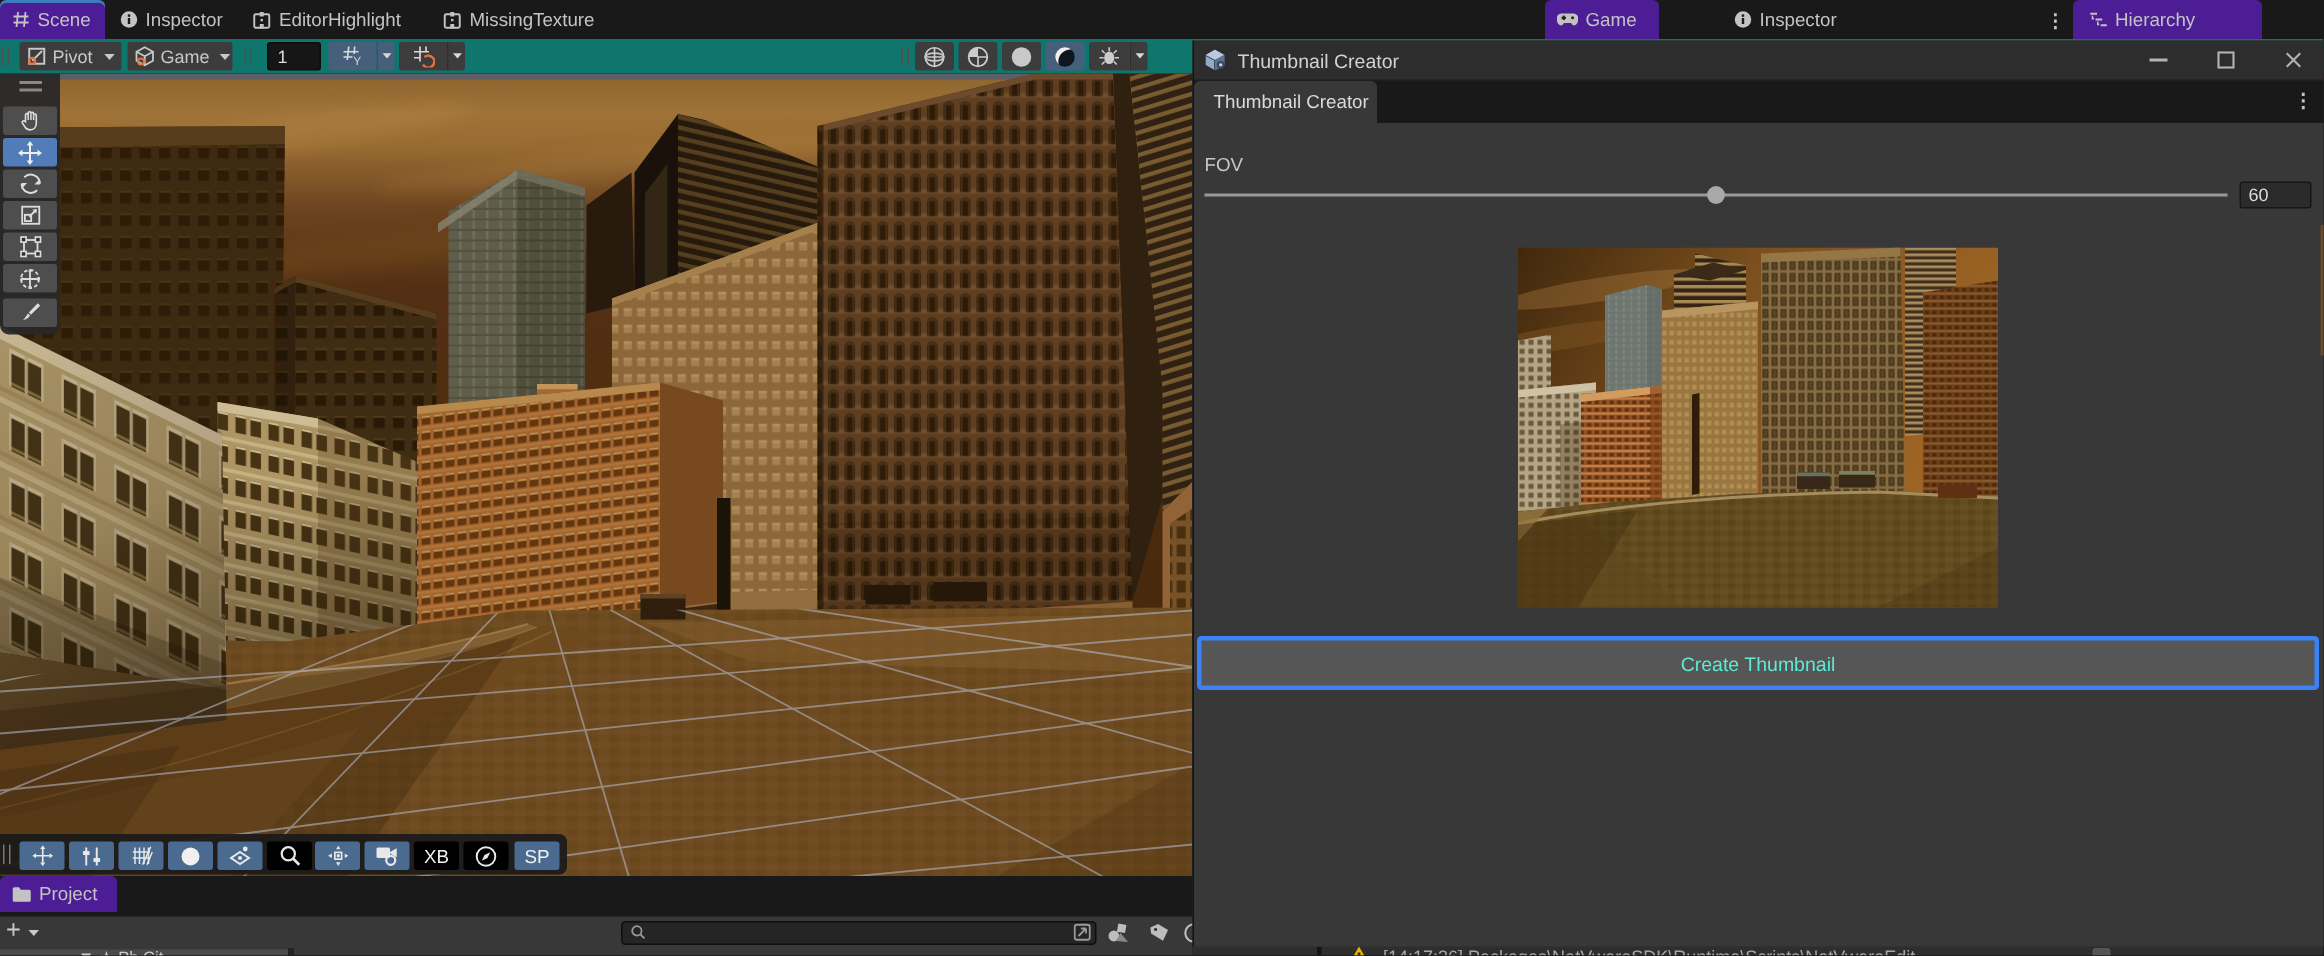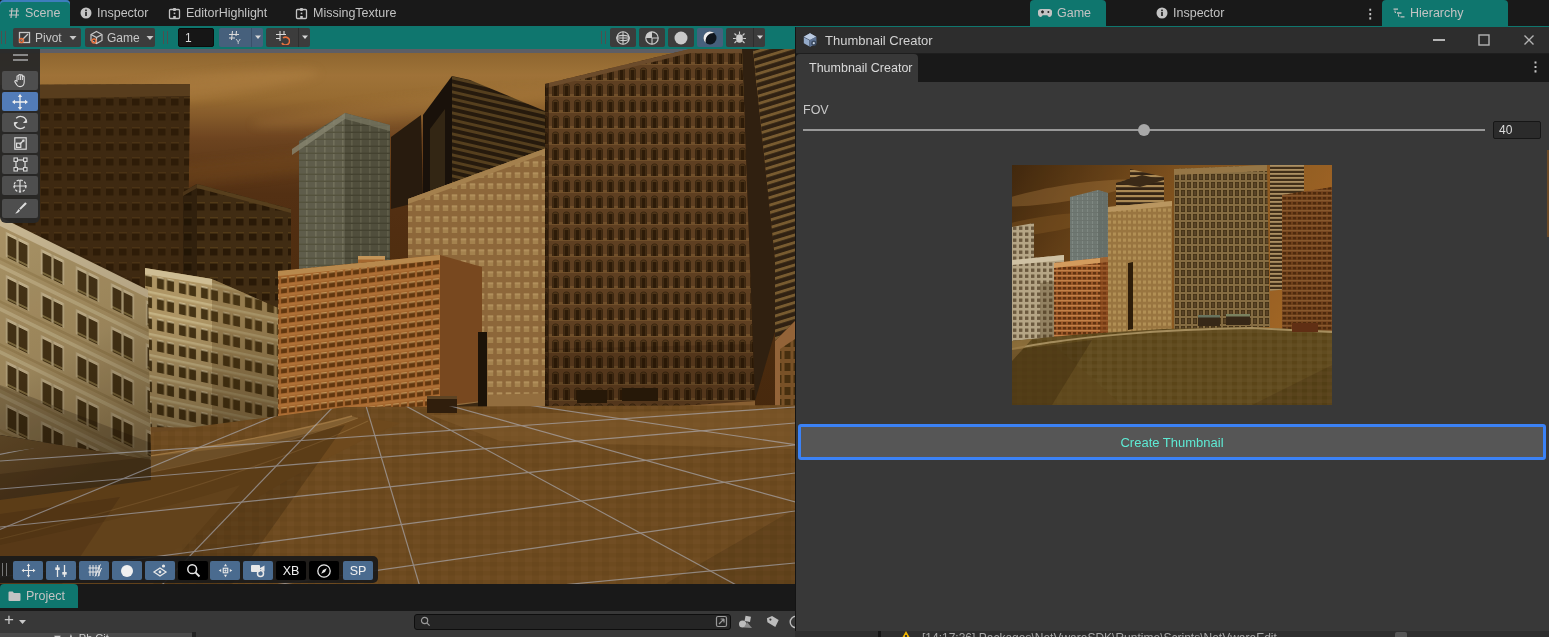--- a/index.html
+++ b/index.html
@@ -4,21 +4,21 @@
 <style>
 *{margin:0;padding:0;box-sizing:border-box;}
 html,body{width:1549px;height:637px;overflow:hidden;background:#191919;
   font-family:"Liberation Sans",sans-serif;}
 #root{position:relative;width:1549px;height:637px;background:#191919;}
 .abs{position:absolute;}
 
 #toptabs{position:absolute;left:0;top:0;width:1549px;height:26px;background:#191919;}
 .tab{position:absolute;top:0;height:26px;display:flex;align-items:center;
   color:#c3c3c3;font-size:12.5px;border-radius:4px 4px 0 0;}
-.tab.active{background:#0f766e;}
+.tab.active{background:#4c1d95;}
 .tab .ic{margin-right:5px;display:flex;align-items:center;}
 
 #toolbar{position:absolute;left:0;top:26px;width:1549px;height:23px;background:#0f766e;}
 .tbtn{position:absolute;top:2px;height:19px;background:#3c3c3c;border-radius:2px;
   display:flex;align-items:center;color:#c8c8c8;font-size:12px;}
 .grip{position:absolute;top:5px;width:5px;height:13px;
   border-left:1px solid #4f4f4f;border-right:1px solid #4f4f4f;}
 
 #scene{position:absolute;left:0;top:49px;width:795px;height:538px;overflow:hidden;}
 
@@ -695,21 +695,21 @@
     </div>
     <div id="wtabs">
       <div style="position:absolute;left:0;top:0;width:122px;height:28px;background:#383838;color:#dadada;font-size:12.5px;line-height:28px;padding-left:13px;border-radius:4px 4px 0 0;">Thumbnail Creator</div>
       <div style="position:absolute;right:8px;top:5px;color:#c3c3c3;font-size:13px;font-weight:bold;">⋮</div>
     </div>
     <div id="wcontent">
       <div style="position:absolute;left:7px;top:21px;color:#c8c8c8;font-size:12.5px;">FOV</div>
 
       <div style="position:absolute;left:7px;top:47px;width:682px;height:2px;background:#999999;"></div>
       <div style="position:absolute;left:342px;top:42px;width:12px;height:12px;border-radius:50%;background:#a8a8a8;"></div>
-      <div style="position:absolute;left:697px;top:39px;width:48px;height:18px;background:#2b2b2b;border:1px solid #161616;border-radius:2px;color:#dcdcdc;font-size:12px;line-height:16px;padding-left:5px;">40</div>
+      <div style="position:absolute;left:697px;top:39px;width:48px;height:18px;background:#2b2b2b;border:1px solid #161616;border-radius:2px;color:#dcdcdc;font-size:12px;line-height:16px;padding-left:5px;">60</div>
 
       <div id="thumb" style="position:absolute;left:216px;top:83px;width:320px;height:240px;">
       <svg width="320" height="240" viewBox="0 0 320 240">
         <defs>
           <linearGradient id="tsky" x1="0" y1="0" x2="1" y2="0.4">
             <stop offset="0" stop-color="#3a240c"></stop>
             <stop offset="0.45" stop-color="#7e521f"></stop>
             <stop offset="1" stop-color="#aa6c28"></stop>
           </linearGradient>
           <pattern id="tw1" width="6" height="6" patternUnits="userSpaceOnUse">

